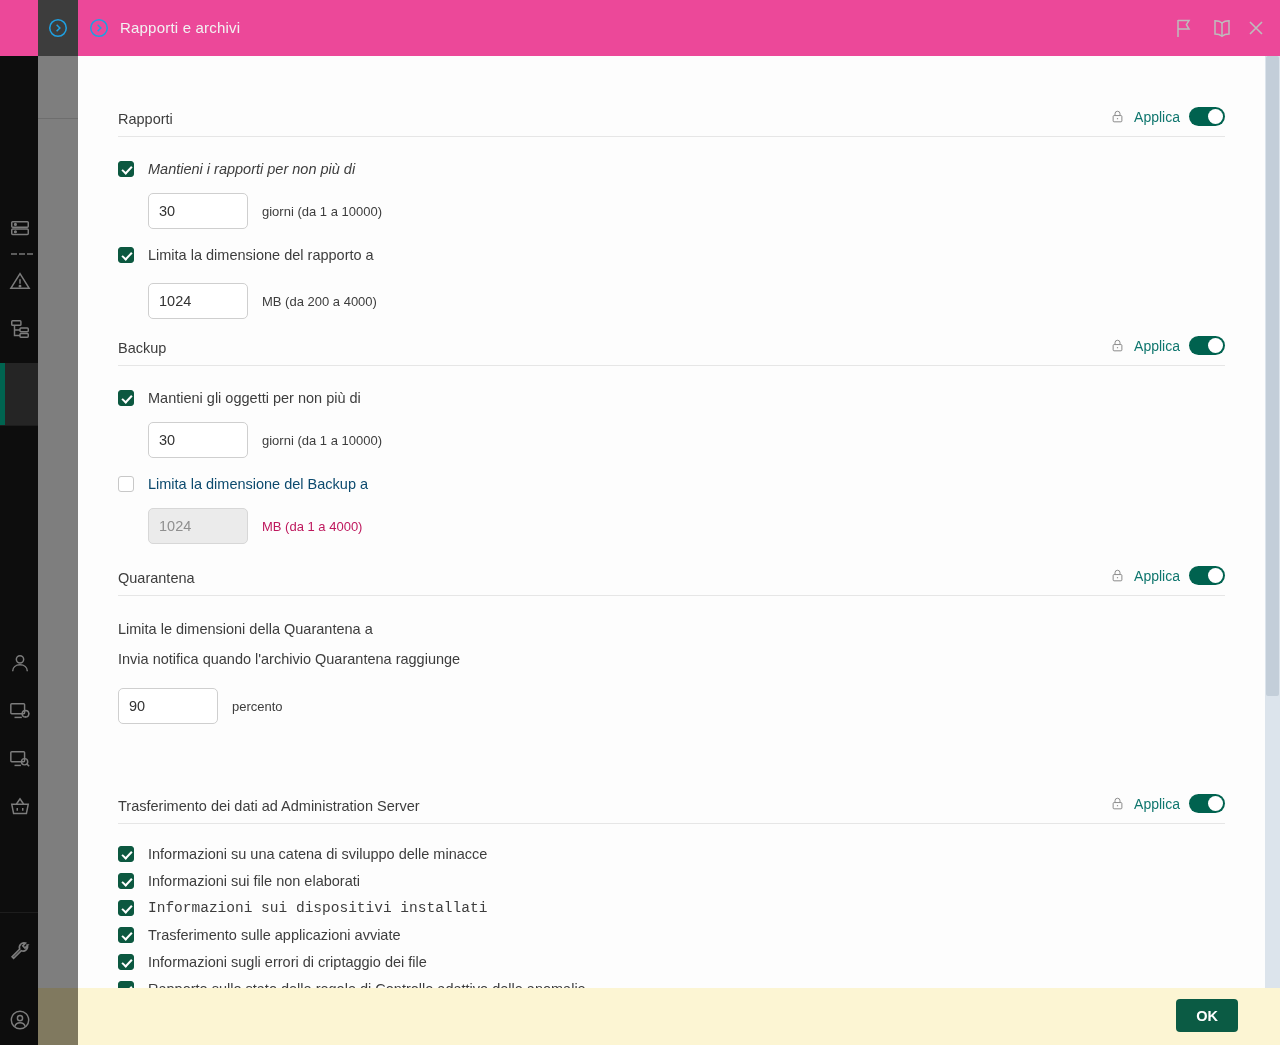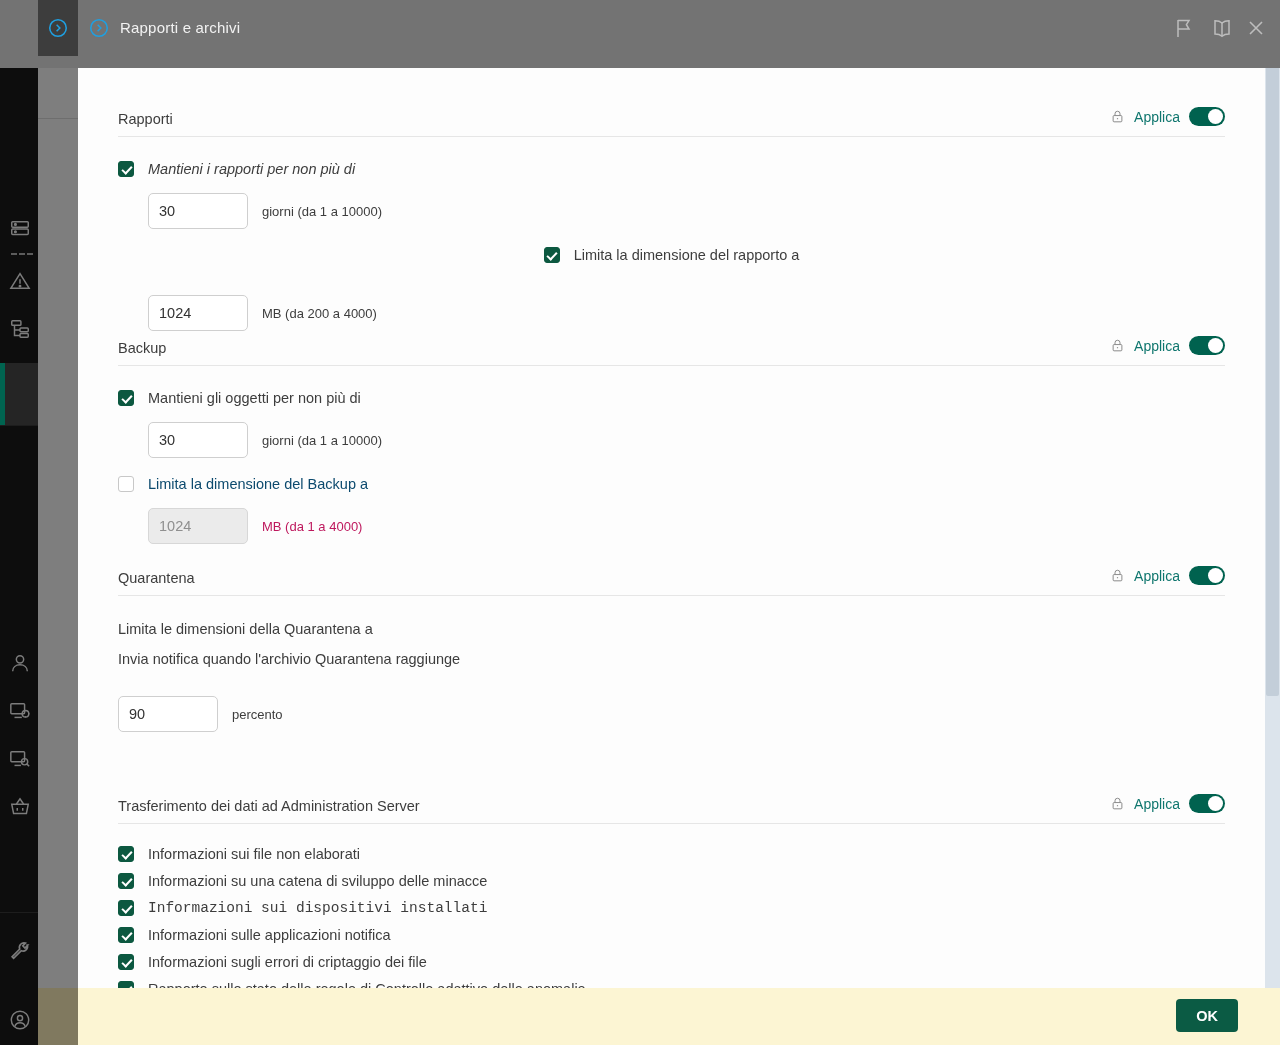--- a/index.html
+++ b/index.html
@@ -51,22 +51,22 @@
     position: absolute; left: 38px; top: 118px; width: 40px; height: 1px;
     background: #6e6e6e; z-index: 5;
   }
   .backdrop-tint {
     position: absolute; left: 38px; top: 988px; width: 40px; height: 57px;
     background: #80795f; z-index: 5;
   }
 
   
   .titlebar {
-    position: absolute; left: 0; top: 0; width: 1280px; height: 68px;
-    background: #737373; z-index: 10;
+    position: absolute; left: 0; top: 0; width: 1280px; height: 56px;
+    background: #ec4899; z-index: 10;
   }
   .titlebar-leftpanel {
     position: absolute; left: 38px; top: 0; width: 40px; height: 56px;
     background: #3d3d3d;
   }
   .tb-circle {
     position: absolute; width: 22px; height: 22px;
   }
   .tb-circle svg { width: 22px; height: 22px; display: block; }
   .tb-title {
@@ -307,21 +307,21 @@
             </div>
             <div style="padding-top: 24px;">
               <div class="cbrow" style="margin-bottom: 16px; padding-left: 0px; font-style: italic;">
                 <span class="cb"></span>
                 <span class="cb-label">Mantieni i rapporti per non più di</span>
               </div>
               <div class="inrow" style="margin-bottom: 18px; padding-left: 30px;">
                 <input type="text" class="numfield" value="30" style="">
                 <span class="unit">giorni (da 1 a 10000)</span>
               </div>
-              <div class="cbrow" style="margin-bottom: 32px; padding-left: 0px; justify-content: center;">
+              <div class="cbrow" style="margin-bottom: 20px; padding-left: 0px;">
                 <span class="cb"></span>
                 <span class="cb-label">Limita la dimensione del rapporto a</span>
               </div>
               <div class="inrow" style="margin-bottom: 18px; padding-left: 30px;">
                 <input type="text" class="numfield" value="1024" style="">
                 <span class="unit">MB (da 200 a 4000)</span>
               </div>
             </div>
           </div>
           <div style="position: absolute; left: 40px; right: 55px; top: 280px;">
@@ -368,21 +368,21 @@
                     <path d="M8 10.5V7.6a4 4 0 0 1 8 0v2.9"></path>
                     <circle cx="12" cy="15.4" r="1.1" fill="currentColor" stroke="none"></circle>
                   </svg>
                 </span>
                 <span class="apply-label">Applica</span>
                 <span class="toggle"></span>
               </div>
             </div>
             <div style="padding-top: 24px;">
               <div style="margin-bottom: 12px;"><span class="plain-label">Limita le dimensioni della Quarantena a</span></div>
-              <div style="margin-bottom: 28px;"><span class="plain-label">Invia notifica quando l'archivio Quarantena raggiunge</span></div>
+              <div style="margin-bottom: 20px;"><span class="plain-label">Invia notifica quando l'archivio Quarantena raggiunge</span></div>
               <div class="inrow" style="margin-bottom: 18px; padding-left: 0px;">
                 <input type="text" class="numfield" value="90" style="">
                 <span class="unit">percento</span>
               </div>
             </div>
           </div>
           <div style="position: absolute; left: 40px; right: 55px; top: 738px;">
             <div class="sect">
               <div class="sect-title">Trasferimento dei dati ad Administration Server</div>
               <div class="sect-right">
@@ -393,33 +393,33 @@
                     <circle cx="12" cy="15.4" r="1.1" fill="currentColor" stroke="none"></circle>
                   </svg>
                 </span>
                 <span class="apply-label">Applica</span>
                 <span class="toggle"></span>
               </div>
             </div>
             <div style="padding-top: 22px;">
               <div class="cbrow" style="margin-bottom: 11px; padding-left: 0px;">
                 <span class="cb"></span>
+                <span class="cb-label">Informazioni su una catena di sviluppo delle minacce</span>
+              </div>
+              <div class="cbrow" style="margin-bottom: 11px; padding-left: 0px;">
+                <span class="cb"></span>
                 <span class="cb-label">Informazioni sui file non elaborati</span>
               </div>
+              <div class="cbrow" style="margin-bottom: 11px; padding-left: 0px; font-family: Liberation Mono, monospace;">
+                <span class="cb"></span>
+                <span class="cb-label">Informazioni sui dispositivi installati</span>
+              </div>
               <div class="cbrow" style="margin-bottom: 11px; padding-left: 0px;">
                 <span class="cb"></span>
-                <span class="cb-label">Informazioni su una catena di sviluppo delle minacce</span>
-              </div>
-              <div class="cbrow" style="margin-bottom: 11px; padding-left: 0px; font-family: Liberation Mono, monospace;">
-                <span class="cb"></span>
-                <span class="cb-label">Informazioni sui dispositivi installati</span>
-              </div>
-              <div class="cbrow" style="margin-bottom: 11px; padding-left: 0px;">
-                <span class="cb"></span>
-                <span class="cb-label">Informazioni sulle applicazioni notifica</span>
+                <span class="cb-label">Trasferimento sulle applicazioni avviate</span>
               </div>
               <div class="cbrow" style="margin-bottom: 11px; padding-left: 0px;">
                 <span class="cb"></span>
                 <span class="cb-label">Informazioni sugli errori di criptaggio dei file</span>
               </div>
               <div class="cbrow" style="margin-bottom: 11px; padding-left: 0px;">
                 <span class="cb"></span>
                 <span class="cb-label">Rapporto sullo stato delle regole di Controllo adattivo delle anomalie</span>
               </div>
             </div>

